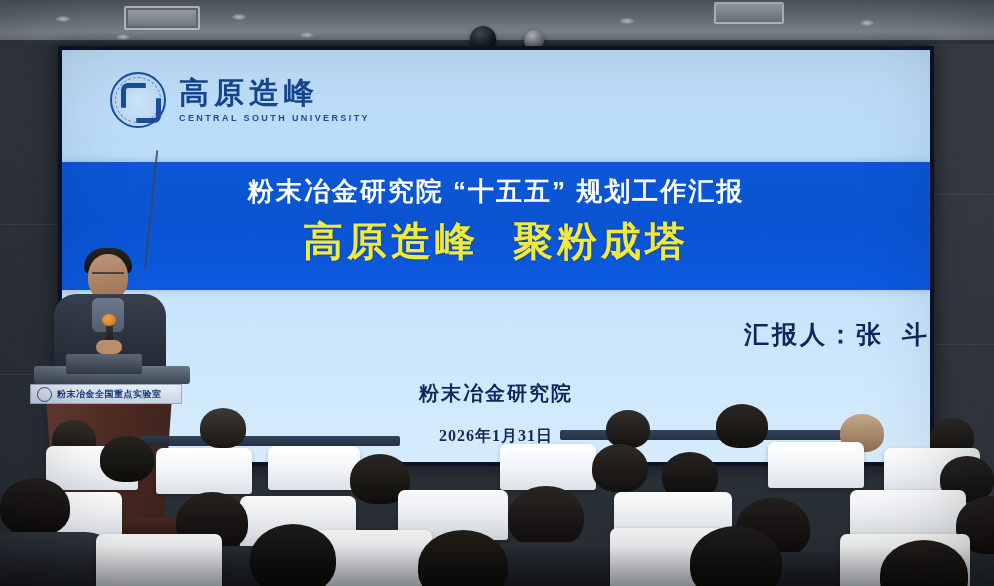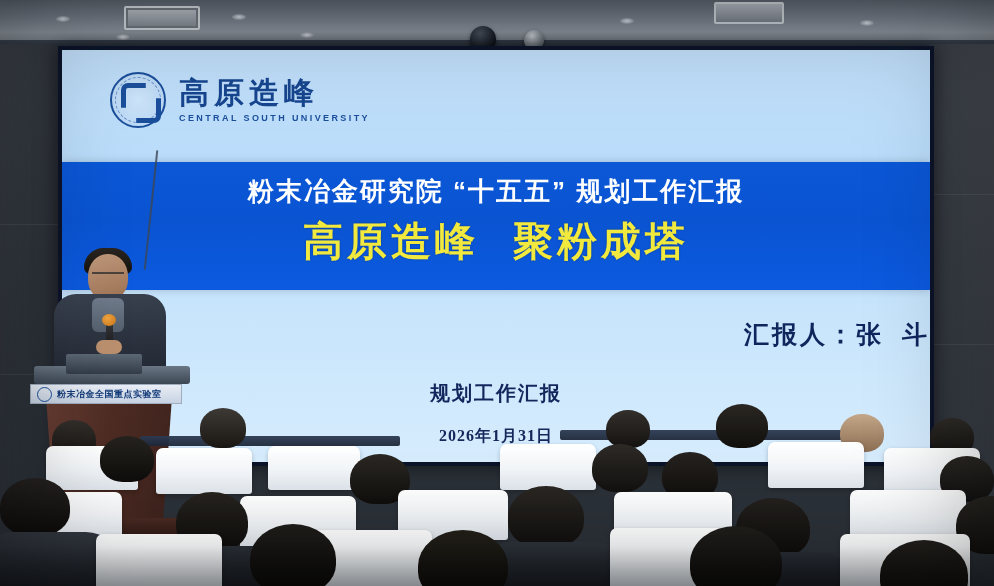--- a/index.html
+++ b/index.html
@@ -160,21 +160,21 @@
         </div>
       </div>
 
       <div class="band">
         <div class="band-title">粉末冶金研究院 “十五五” 规划工作汇报</div>
         <div class="band-slogan"><span>高原造峰</span><span class="gap"></span><span>聚粉成塔</span></div>
       </div>
 
       <div class="presenter"><span>汇报人：</span><span>张</span><span class="gap"></span><span>斗</span></div>
 
-      <div class="org">规划工作汇报</div>
+      <div class="org">粉末冶金研究院</div>
       <div class="date">2026年1月31日</div>
 
     </div>
   </div>
 
   <div class="podium-wrap">
     <div class="spk-hair"></div>
     <div class="spk-head"></div>
     <div class="spk-glass"></div>
     <div class="spk-body"></div>

